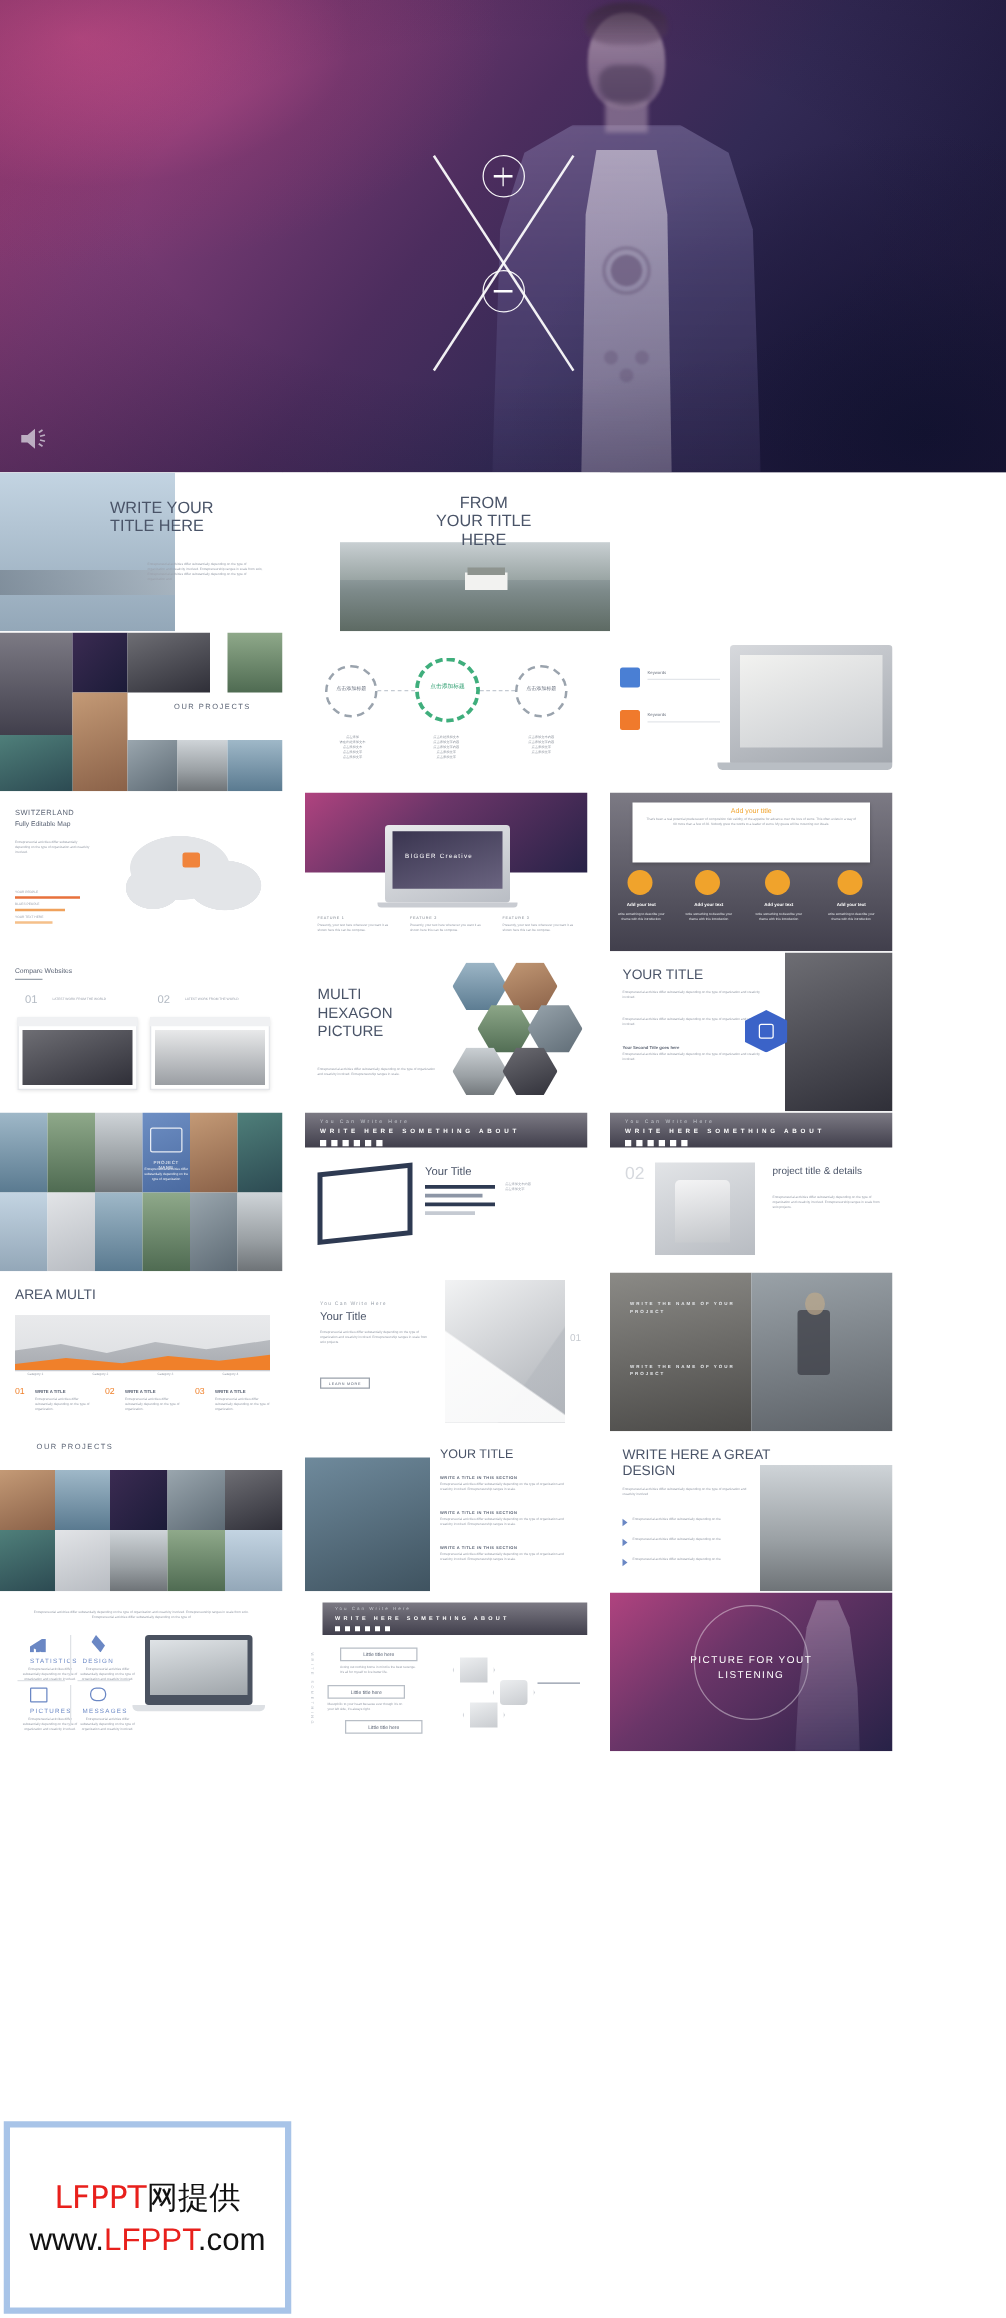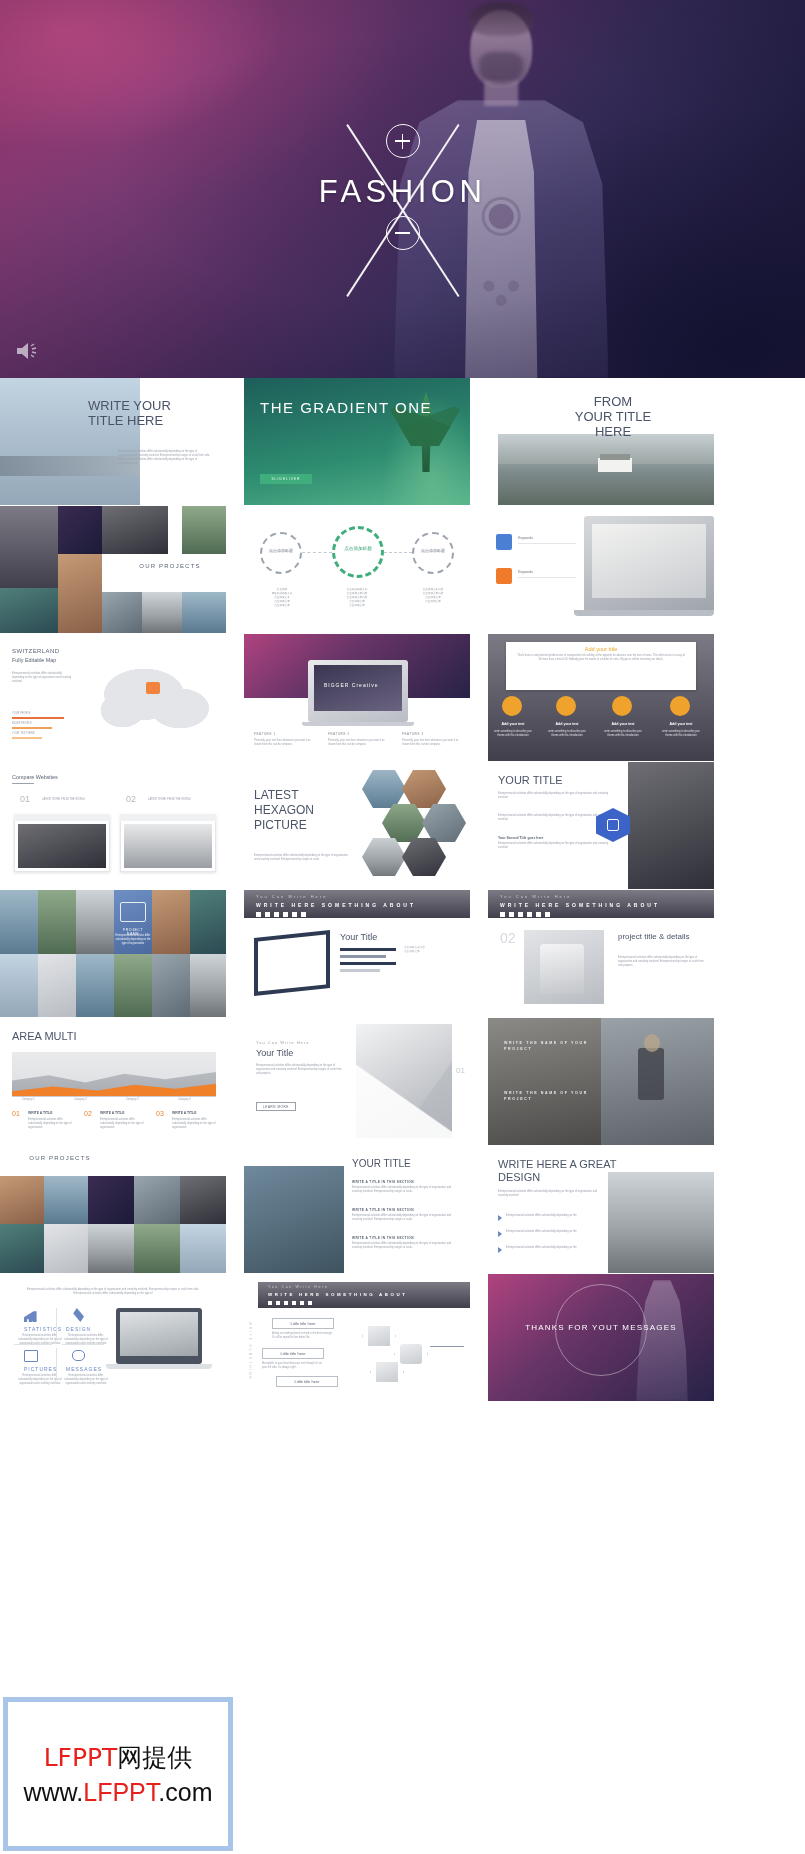--- a/index.html
+++ b/index.html
@@ -210,21 +210,20 @@
     <div class="circ plus">
       <span class="h"></span>
         <span class="v"></span>
     </div>
     <div class="circ minus">
       <span class="h"></span>
     </div>
   </div>
 
   <div class="hero-title-row">
-    <div class="hero-en">FASHION</div>
   </div>
 
   <svg class="sound-icon" viewBox="0 0 26 22">
     <path d="M3 8 h5 L14 3 v16 L8 14 H3 z" fill="#d8d2de"></path>
     <g stroke="#d8d2de" stroke-width="1.4" fill="none">
       <path d="M17 6 l3 -2"></path>
         <path d="M18 9 l4 -1"></path>
         <path d="M18 12 l4 1"></path>
         <path d="M17 15 l3 2"></path>
     </g>
@@ -240,32 +239,20 @@
       <div style="position:absolute;left:88px;top:20px;width:120px;">
         <div style="font-size:13px;line-height:15px;color:#4a5468;">WRITE
 YOUR TITLE
 HERE</div>
       </div>
       <div class="tiny" style="position:absolute;left:118px;top:72px;width:92px;">Entrepreneurial activities differ substantially depending on the type of organization and creativity involved. Entrepreneurship ranges in scale from solo, Entrepreneurial activities differ substantially depending on the type of organization and</div>
     </div>
 
     <div class="gap"></div>
 
-    <div class="slide grad-b">
-      <div class="ph" style="right:0;top:0;width:96px;height:127px;background:radial-gradient(ellipse at 60% 80%, rgba(120,200,150,.5), transparent 60%);"></div>
-      <div style="position:absolute;right:22px;top:14px;width:44px;height:80px;background:linear-gradient(180deg,#3f8f5a,#1f5c3c);clip-path:polygon(50% 0,62% 22%,58% 100%,42% 100%,38% 22%);"></div>
-      <div style="position:absolute;right:10px;top:8px;width:70px;height:60px;background:
-          linear-gradient(20deg, rgba(40,110,70,.9) 48%, transparent 50%),
-          linear-gradient(-20deg, rgba(40,110,70,.7) 48%, transparent 50%);
-          clip-path:polygon(50% 0,100% 40%,70% 100%,30% 100%,0 40%);"></div>
-      <div style="position:absolute;left:16px;top:20px;font-size:15px;line-height:19px;color:#fff;letter-spacing:1.5px;white-space:pre-line;">THE GRADIENT ONE</div>
-      <div style="position:absolute;left:16px;top:96px;width:52px;height:10px;background:#3fae7c;display:flex;align-items:center;justify-content:center;">
-        <span style="font-size:3px;color:#fff;letter-spacing:1.2px;">SLIDELIZER</span>
-      </div>
-    </div>
 
     <div class="gap"></div>
 
     <div class="slide">
       <div class="ph grad-field" style="left:10px;top:56px;width:216px;height:71px;"></div>
       <div class="ph" style="left:10px;top:56px;width:216px;height:30px;background:linear-gradient(180deg,#c8cfd2,#9aa5a4);"></div>
       <div class="ph" style="left:110px;top:80px;width:34px;height:14px;background:#f2f2f0;"></div>
       <div class="ph" style="left:112px;top:76px;width:30px;height:6px;background:#8e948f;"></div>
       <div style="position:absolute;left:40px;top:16px;width:170px;text-align:center;font-size:13px;line-height:15px;color:#4a5468;white-space:pre-line;">FROM
 YOUR TITLE
@@ -397,21 +384,21 @@
       <div style="position:absolute;left:14px;top:52px;width:96px;height:58px;background:#fff;border:1px solid #e4e6ea;box-shadow:0 1px 3px rgba(0,0,0,.12);"></div>
       <div style="position:absolute;left:14px;top:52px;width:96px;height:7px;background:#f0f1f3;"></div>
       <div class="ph grad-mono" style="left:18px;top:62px;width:88px;height:44px;"></div>
       <div style="position:absolute;left:120px;top:52px;width:96px;height:58px;background:#fff;border:1px solid #e4e6ea;box-shadow:0 1px 3px rgba(0,0,0,.12);"></div>
       <div style="position:absolute;left:120px;top:52px;width:96px;height:7px;background:#f0f1f3;"></div>
       <div class="ph" style="left:124px;top:62px;width:88px;height:44px;background:linear-gradient(180deg,#e8e9ea,#9a9ea3);"></div>
     </div>
     <div class="gap"></div>
 
     <div class="slide">
-      <div style="position:absolute;left:10px;top:26px;width:96px;font-size:12px;line-height:15px;color:#4a5468;">LATEST HEXAGON PICTURE</div>
+      <div style="position:absolute;left:10px;top:26px;width:96px;font-size:12px;line-height:15px;color:#4a5468;">MULTI HEXAGON PICTURE</div>
       <div class="ph grad-sea hexagon" style="left:118px;top:6px;width:44px;height:42px;"></div>
       <div class="ph grad-warm hexagon" style="left:158px;top:6px;width:44px;height:42px;"></div>
       <div class="ph grad-green hexagon" style="left:138px;top:40px;width:44px;height:42px;"></div>
       <div class="ph grad-c hexagon" style="left:178px;top:40px;width:44px;height:42px;"></div>
       <div class="ph grad-rock hexagon" style="left:118px;top:74px;width:44px;height:42px;"></div>
       <div class="ph grad-mono hexagon" style="left:158px;top:74px;width:44px;height:42px;"></div>
       <div class="tiny" style="position:absolute;left:10px;top:92px;width:98px;">Entrepreneurial activities differ substantially depending on the type of organization and creativity involved. Entrepreneurship ranges in scale.</div>
     </div>
     <div class="gap"></div>
 
@@ -641,21 +628,21 @@
       <div style="position:absolute;left:156px;top:70px;width:22px;height:20px;background:linear-gradient(160deg,#eceef0,#c9ccd0);border-radius:3px;"></div>
       <div style="position:absolute;left:132px;top:88px;width:22px;height:20px;background:linear-gradient(160deg,#eceef0,#c9ccd0);"></div>
       <div style="position:absolute;left:186px;top:72px;width:34px;height:1px;background:#8d96a6;"></div>
     </div>
     <div class="gap"></div>
 
     <div class="slide">
       <div class="ph grad-purp" style="left:0;top:0;width:226px;height:127px;"></div>
       <div style="position:absolute;left:50%;top:10px;transform:translateX(-50%);width:92px;height:92px;border-radius:50%;border:1px solid rgba(255,255,255,.4);"></div>
       <div style="position:absolute;right:26px;top:6px;width:52px;height:121px;background:linear-gradient(180deg,rgba(220,210,226,.35),rgba(120,106,146,.3));clip-path:polygon(34% 0,66% 0,84% 18%,96% 58%,100% 100%,0 100%,6% 58%,18% 18%);filter:blur(1px);"></div>
-      <div style="position:absolute;left:0;right:0;top:48px;text-align:center;font-size:8px;line-height:12px;color:#fff;letter-spacing:1.2px;padding:0 36px;">THANKS FOR YOUT MESSAGES</div>
+      <div style="position:absolute;left:0;right:0;top:48px;text-align:center;font-size:8px;line-height:12px;color:#fff;letter-spacing:1.2px;padding:0 36px;">PICTURE FOR YOUT LISTENING</div>
     </div>
   </div>
 
 </div>
 
 <div class="watermark">
   <div class="wm-inner">
     <div class="wm-l1">
       <span class="red">LFPPT</span><span class="blk">网提供</span>
     </div>

